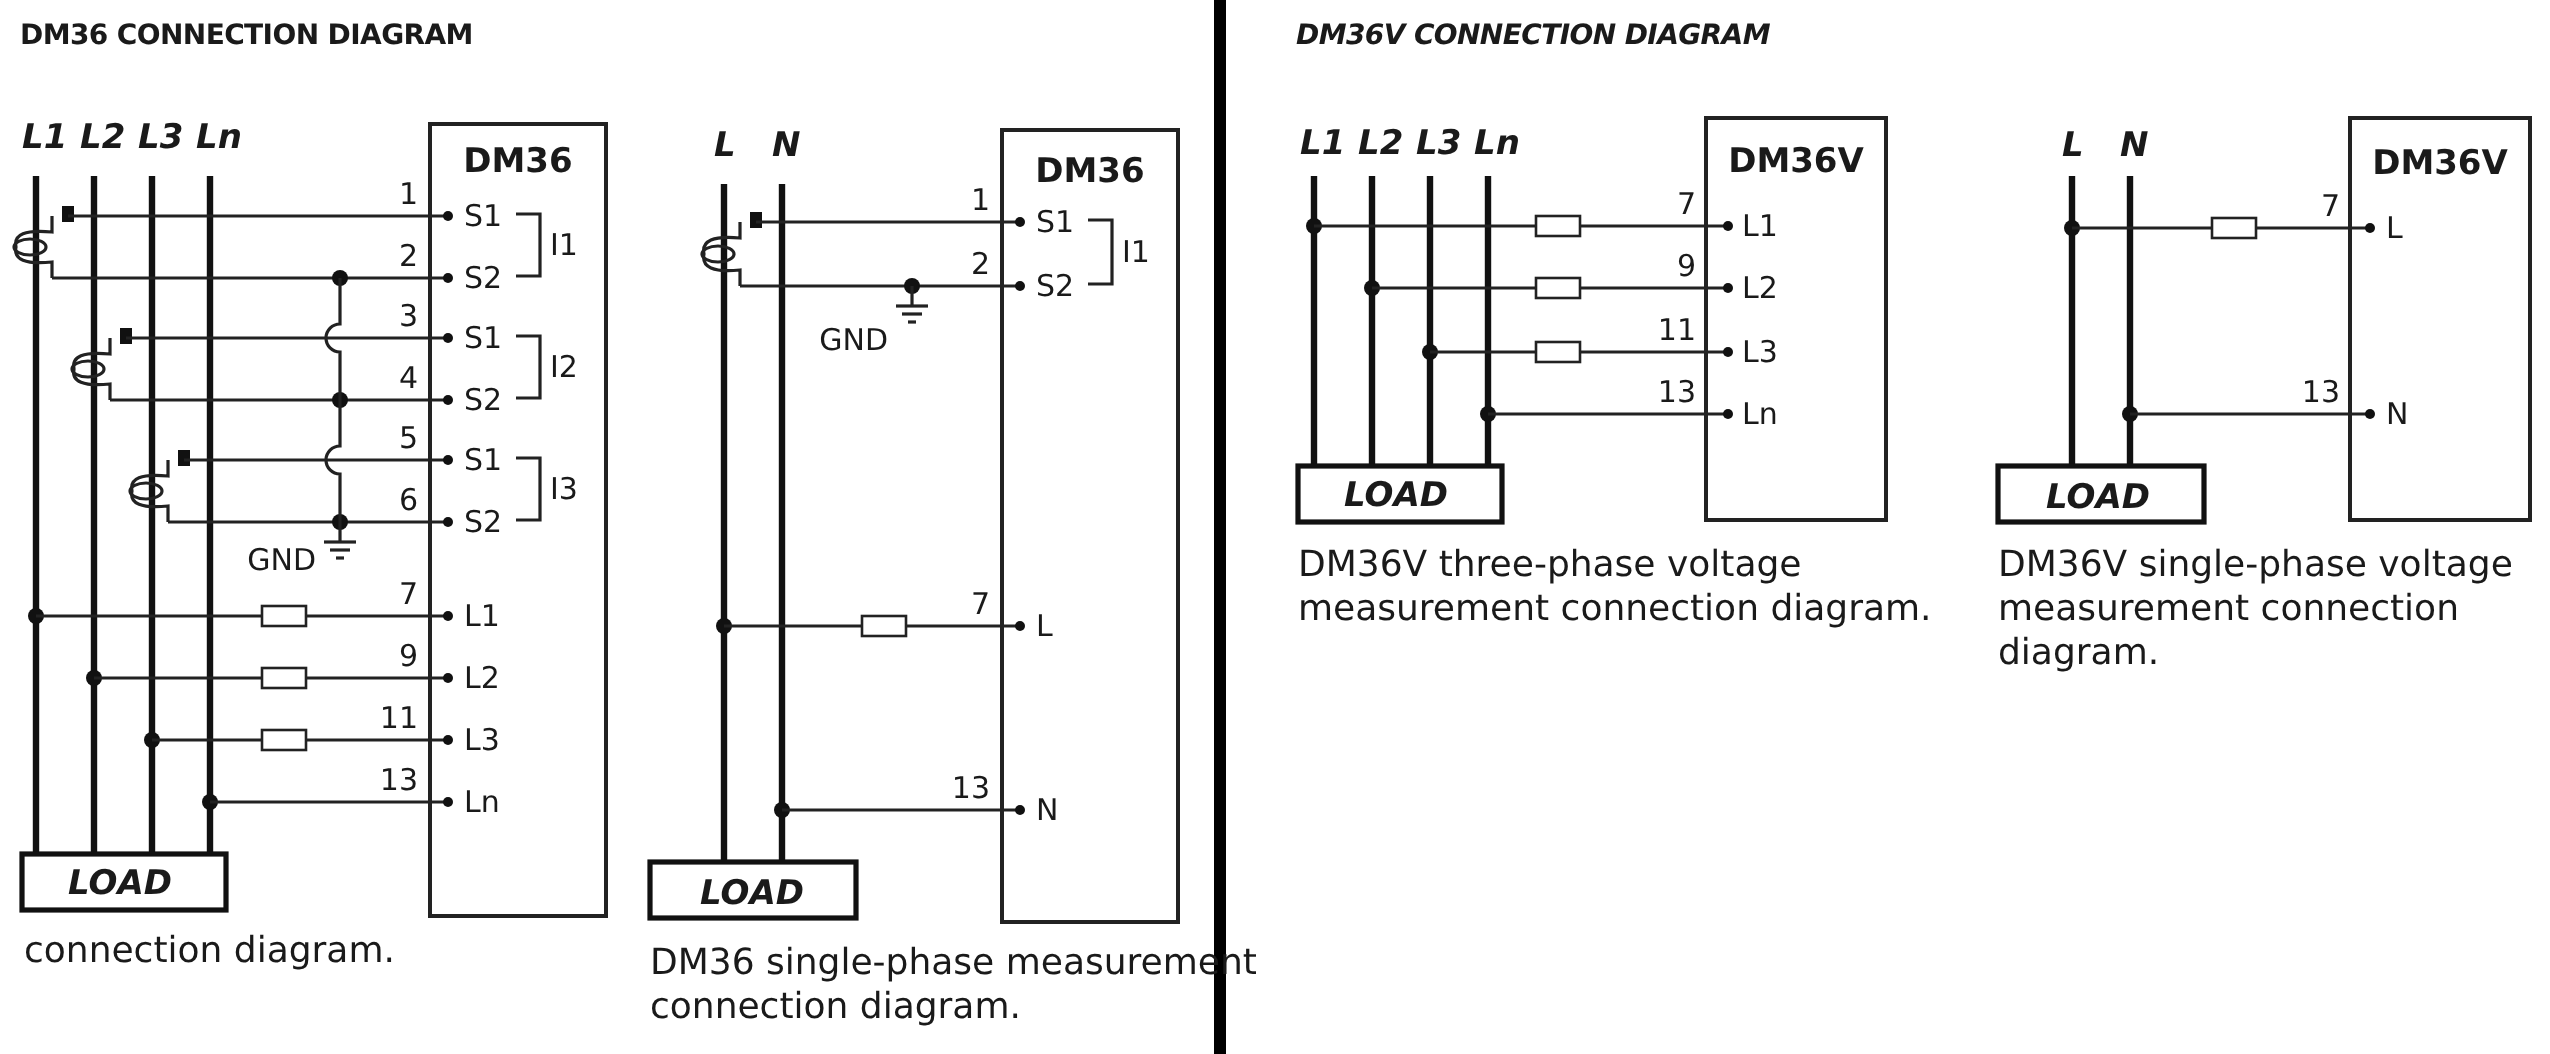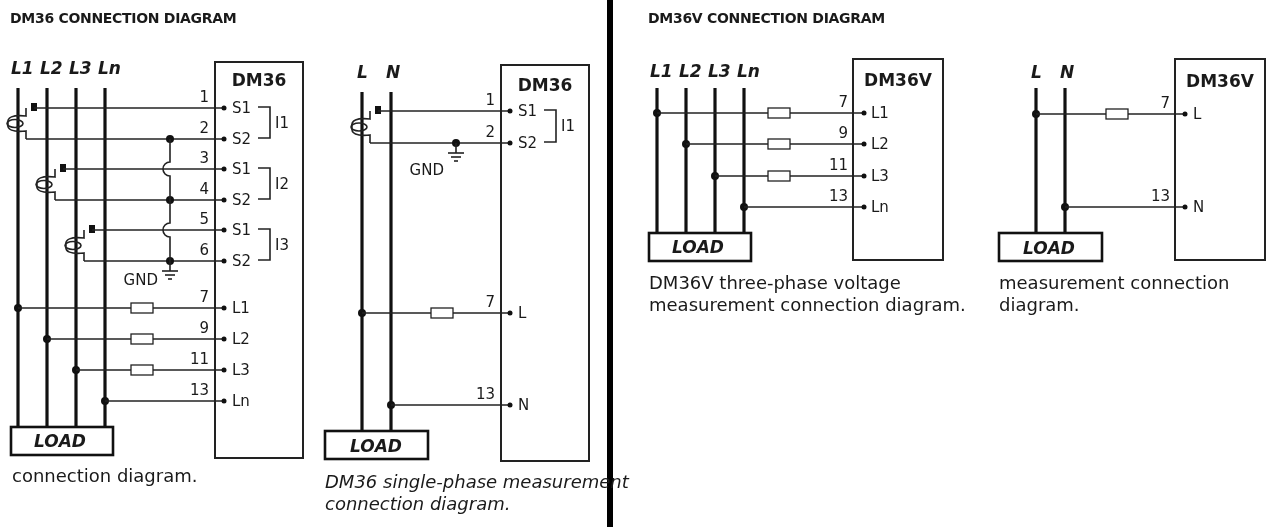--- a/index.html
+++ b/index.html
@@ -20,21 +20,21 @@
   .lbl-dev { font-weight: bold; font-size: 17px; }
   .lbl-load { font-weight: bold; font-style: italic; font-size: 17px; }
   .lbl-term { font-size: 15px; }
   .lbl-num { font-size: 15px; }
   .caption { position: absolute; font-size: 18px; line-height: 22px; color: #1a1a1a; }
 </style>
 </head>
 <body>
 
 <div class="title" style="left:10px;">DM36 CONNECTION DIAGRAM</div>
-<div class="title" style="left:648px;">DM36V CONNECTION DIAGRAM</div>
+<div class="title" style="left:648px;font-style:italic;">DM36V CONNECTION DIAGRAM</div>
 <div class="divider"></div>
 
 <svg class="diag" width="1275" height="527">
   <g id="d1">
       <text x="11" y="74" class="lbl-phase" text-anchor="start">L1</text>
       <text x="40" y="74" class="lbl-phase" text-anchor="start">L2</text>
       <text x="69" y="74" class="lbl-phase" text-anchor="start">L3</text>
       <text x="98" y="74" class="lbl-phase" text-anchor="start">Ln</text>
       <line x1="18" y1="88" x2="18" y2="428" class="bus"></line>
       <line x1="47" y1="88" x2="47" y2="428" class="bus"></line>
@@ -207,23 +207,24 @@
       <text x="1170" y="201" class="lbl-num" text-anchor="end">13</text>
       <text x="1193" y="212" class="lbl-term" text-anchor="start">N</text>
       <rect x="999" y="233" width="103" height="28" class="loadbox"></rect>
       <text x="1049" y="254" class="lbl-load" text-anchor="middle">LOAD</text>
     </g>
 </svg>
 
 <div class="caption" style="left:12px; top:465px;">
   <div>connection diagram.</div>
 </div>
-<div class="caption" style="left:325px; top:471px;font-style:italic;">
+<div class="caption" style="left:325px; top:471px;">
   <div>DM36 single-phase measurement</div>
   <div>connection diagram.</div>
 </div>
 <div class="caption" style="left:649px; top:272px;">
   <div>DM36V three-phase voltage</div>
   <div>measurement connection diagram.</div>
 </div>
 <div class="caption" style="left:999px; top:272px;">
+  <div>DM36V single-phase voltage</div>
   <div>measurement connection diagram.</div>
 </div>
 
 </body></html>

